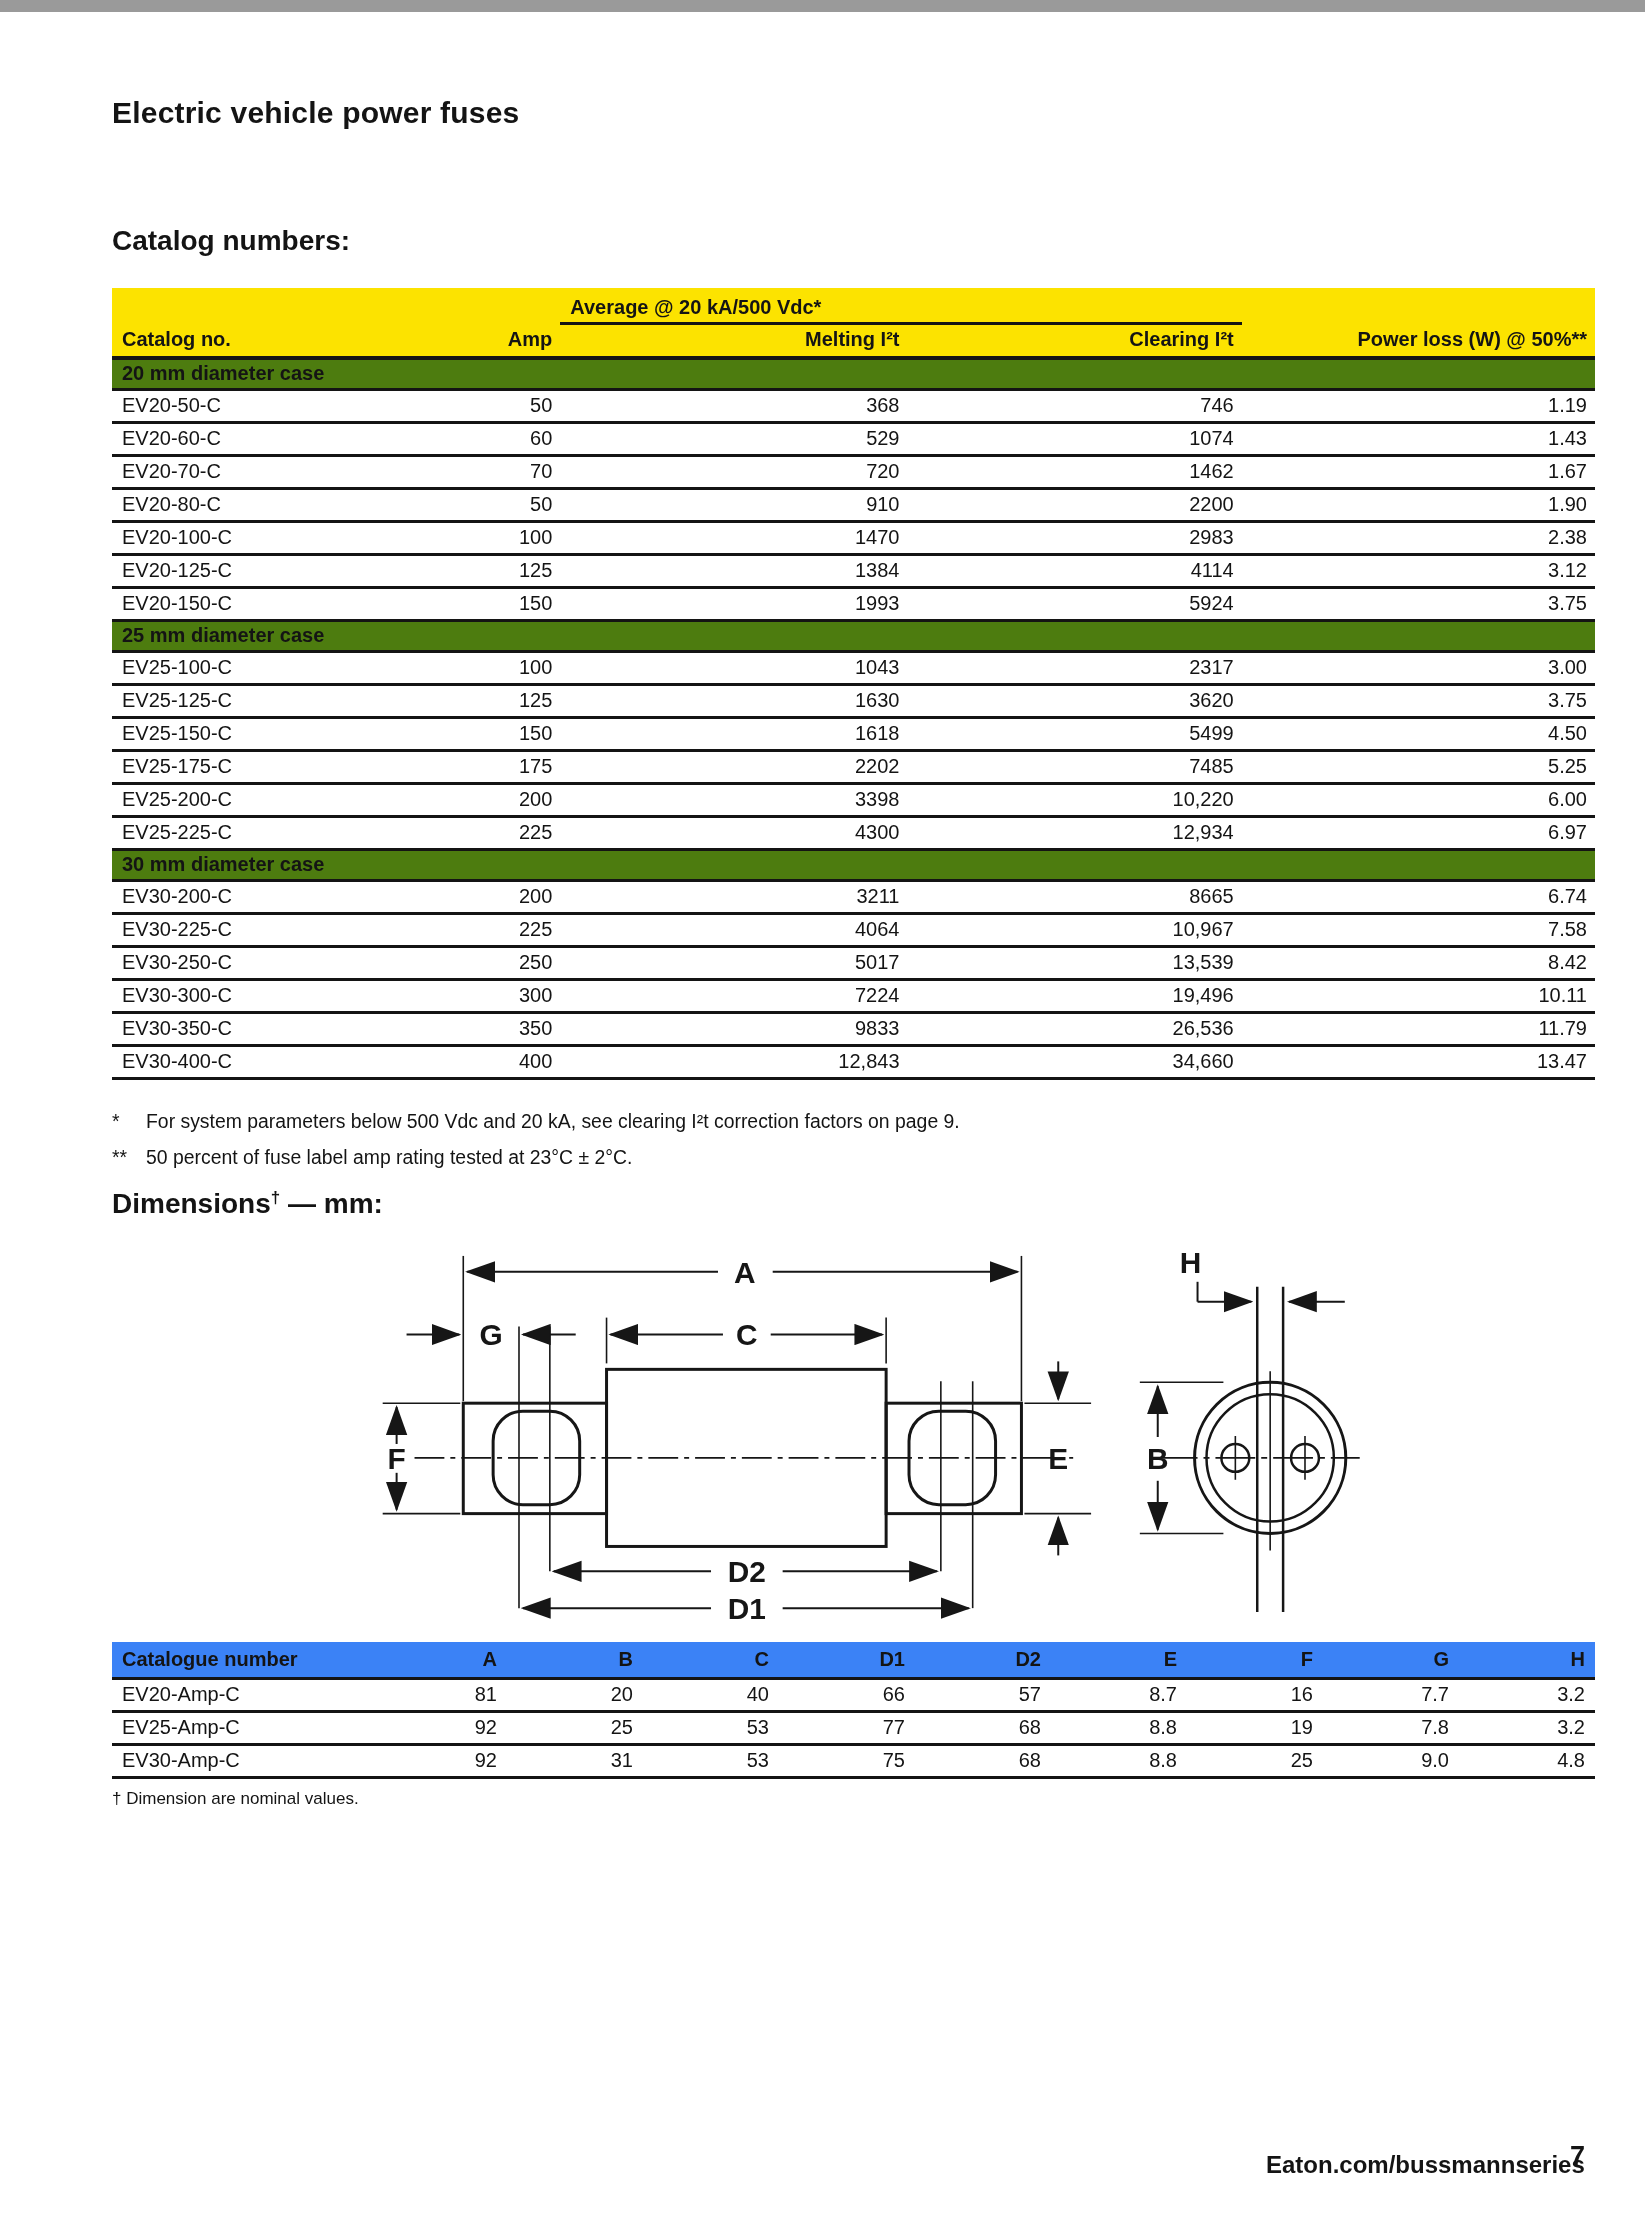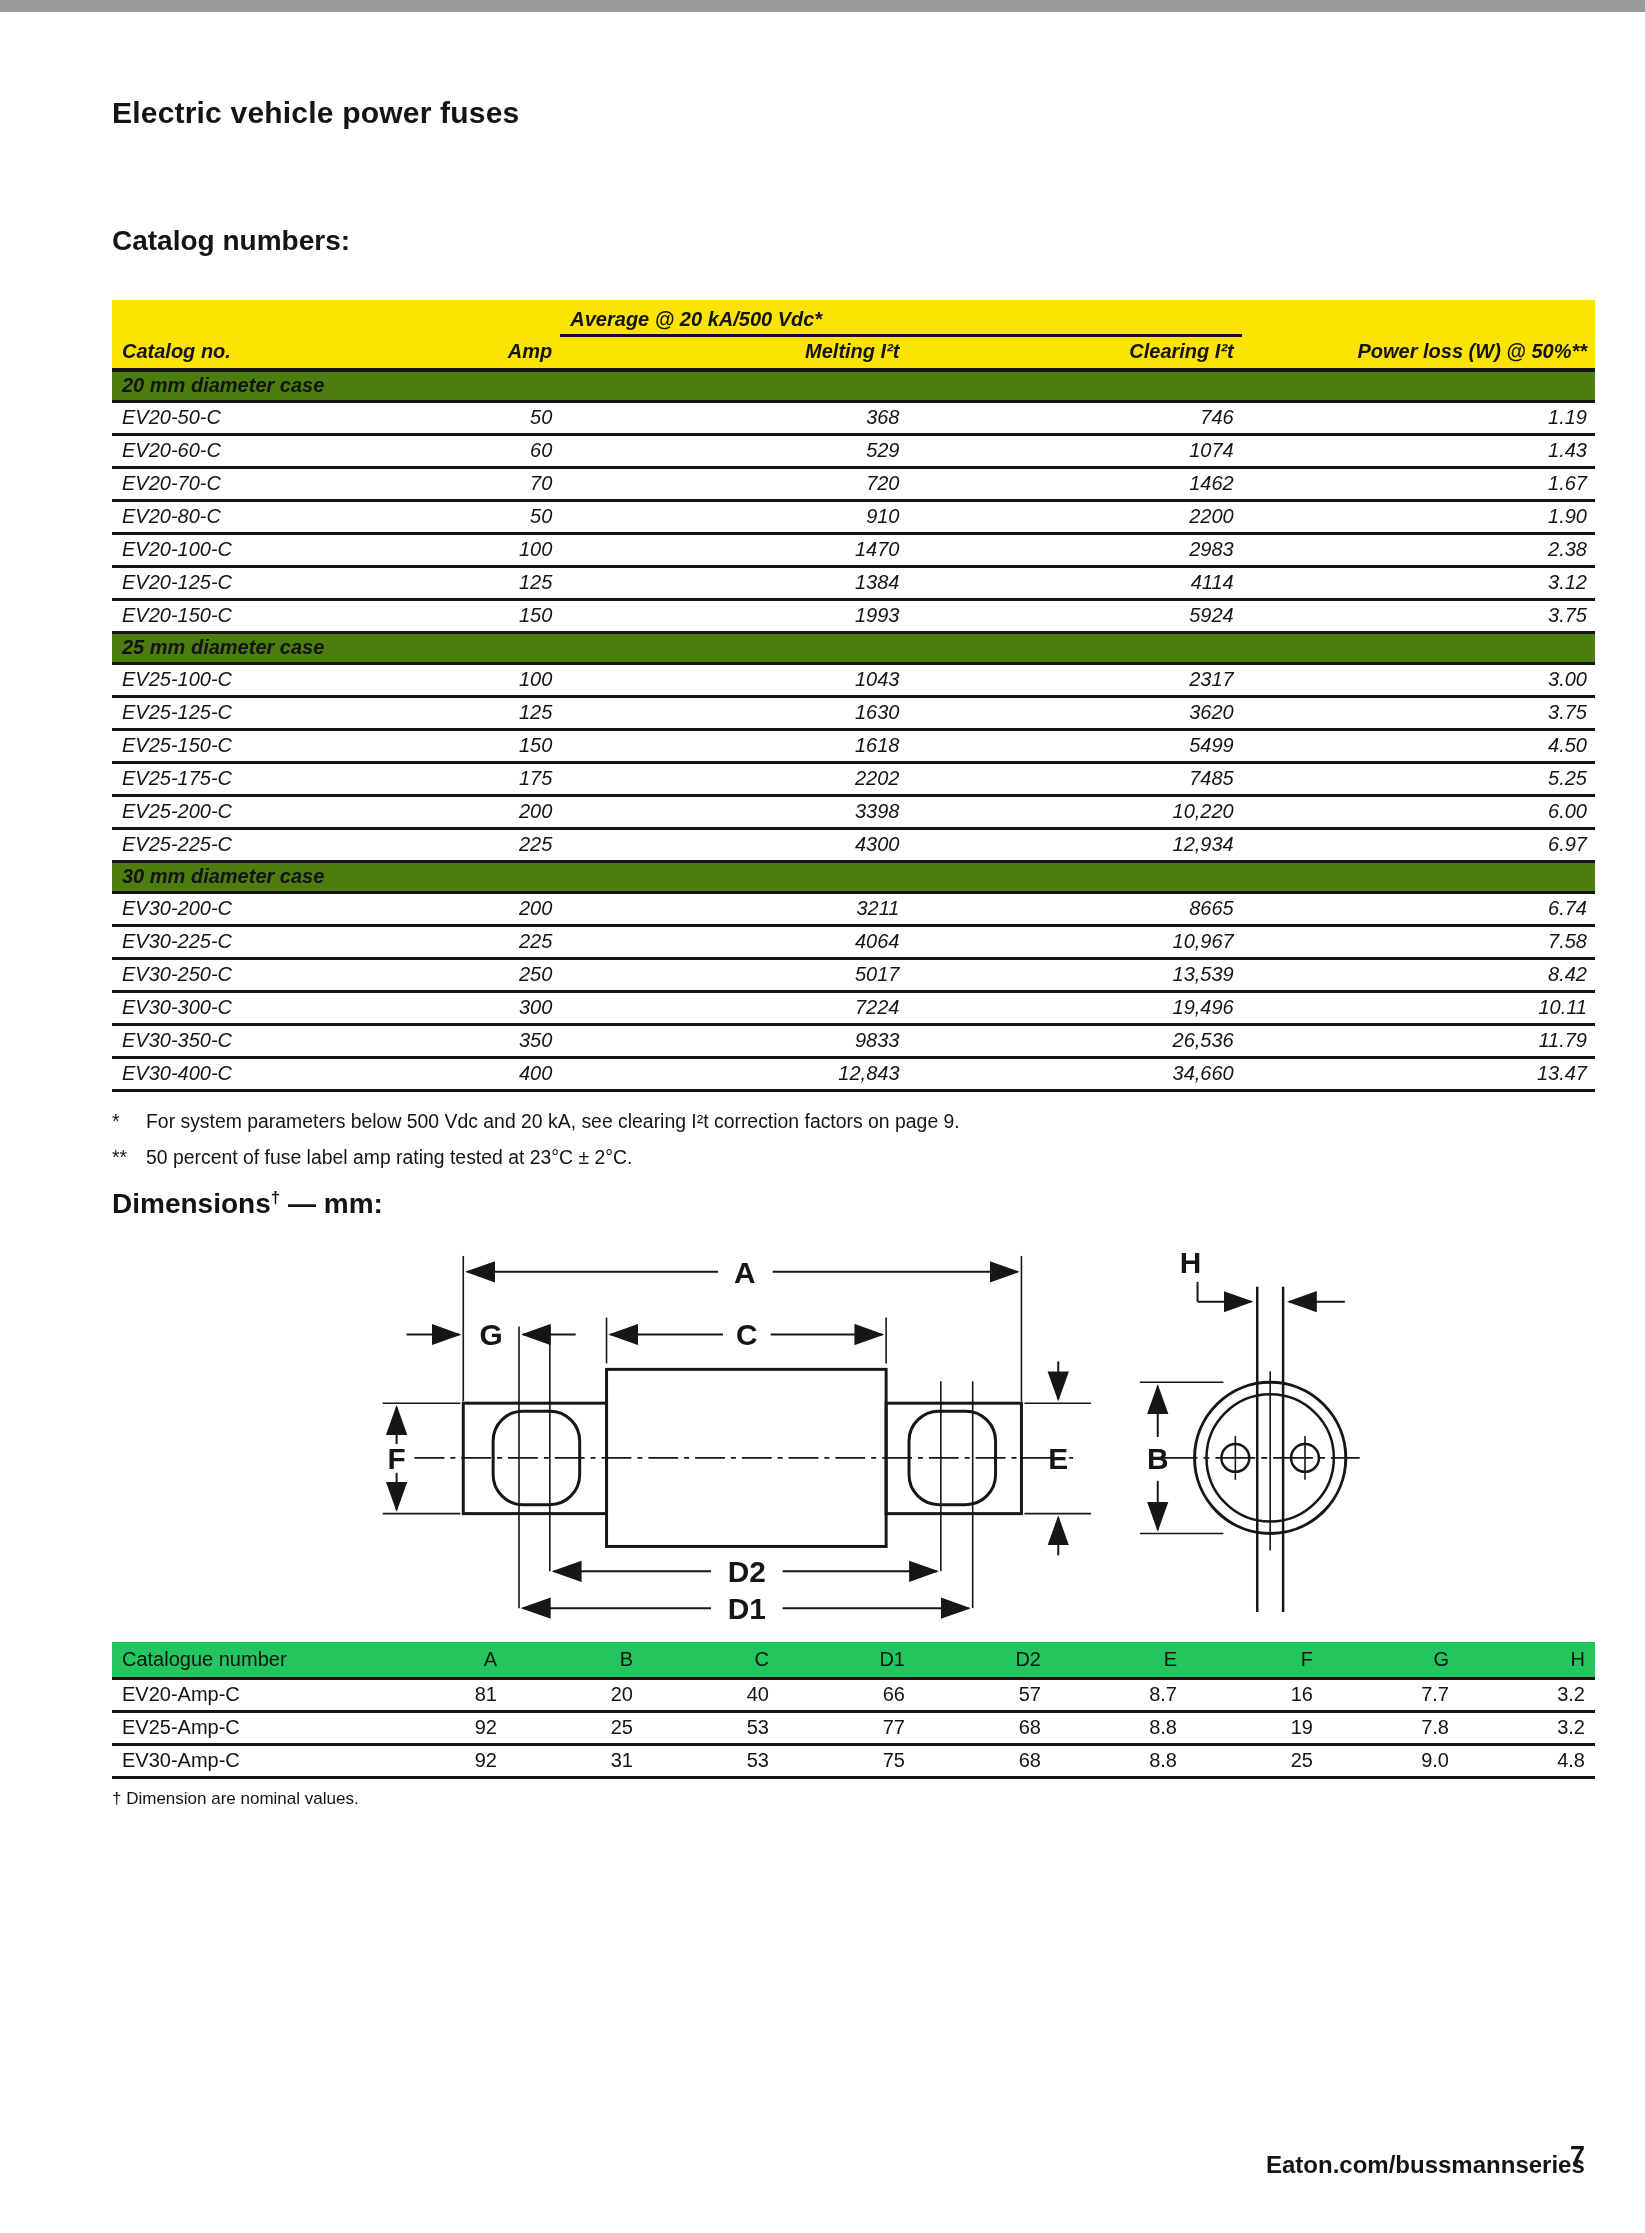--- a/index.html
+++ b/index.html
@@ -12,33 +12,33 @@
   .h1 { position:absolute; left:112px; top:84px; font-size:30px; font-weight:700; letter-spacing:0.2px; }
   .h2 { position:absolute; left:112px; font-size:28px; font-weight:700; }
   #catalog-heading { top:213px; }
   #dimensions-heading { top:1176px; }
   .h2 sup { font-size:17px; vertical-align:super; }
 
   table { position:absolute; left:112px; width:1483px; border-collapse:collapse; table-layout:fixed; font-size:20px; }
   th, td { font-weight:400; overflow:hidden; white-space:nowrap; }
 
   
-  .cat-table { top:288px;font-style:italic; }
+  .cat-table { top:276px; }
   .cat-table thead th { background:#FCE300; font-weight:700; vertical-align:bottom; }
   .cat-table .avg-row th { height:37px; }
   .avg-wrap { border-bottom:3px solid #141414; text-align:left; padding:0 0 3px 10px; font-weight:700; }
   .cat-table .cols-row th { height:33px; border-bottom:4px solid #141414; text-align:right; padding:0 8px 5px 0; }
   .cat-table .cols-row th.first { text-align:left; padding:0 0 5px 10px; }
   .cat-table td { height:33px; border-bottom:3px solid #141414; text-align:right; padding:0 8px 0 0; }
   .cat-table td:first-child { text-align:left; padding:0 0 0 10px; }
   .cat-table td.section { background:#4d7c0f; font-weight:700; height:31px; text-align:left; padding:0 0 0 10px; }
 
   
   .dim-table { top:1630px; }
-  .dim-table thead th { background:#22c55e; font-weight:400; height:36px; border-bottom:3px solid #141414; text-align:right; padding:0 10px 6px 0; vertical-align:bottom; }
+  .dim-table thead th { background:#3b82f6; font-weight:700; height:36px; border-bottom:3px solid #141414; text-align:right; padding:0 10px 6px 0; vertical-align:bottom; }
   .dim-table thead th:first-child { text-align:left; padding:0 0 6px 10px; }
   .dim-table td { height:33px; border-bottom:3px solid #141414; text-align:right; padding:0 10px 0 0; }
   .dim-table td:first-child { text-align:left; padding:0 0 0 10px; }
 
   .fn { position:absolute; left:112px; display:flex; font-size:19.4px; }
   .fn .mk { width:34px; flex:none; }
   #fn1 { top:1098px; } #fn2 { top:1134px; }
   #fn-dagger { top:1777px; font-size:17px; }
 
   #diagram { position:absolute; left:265px; top:1230px; }

